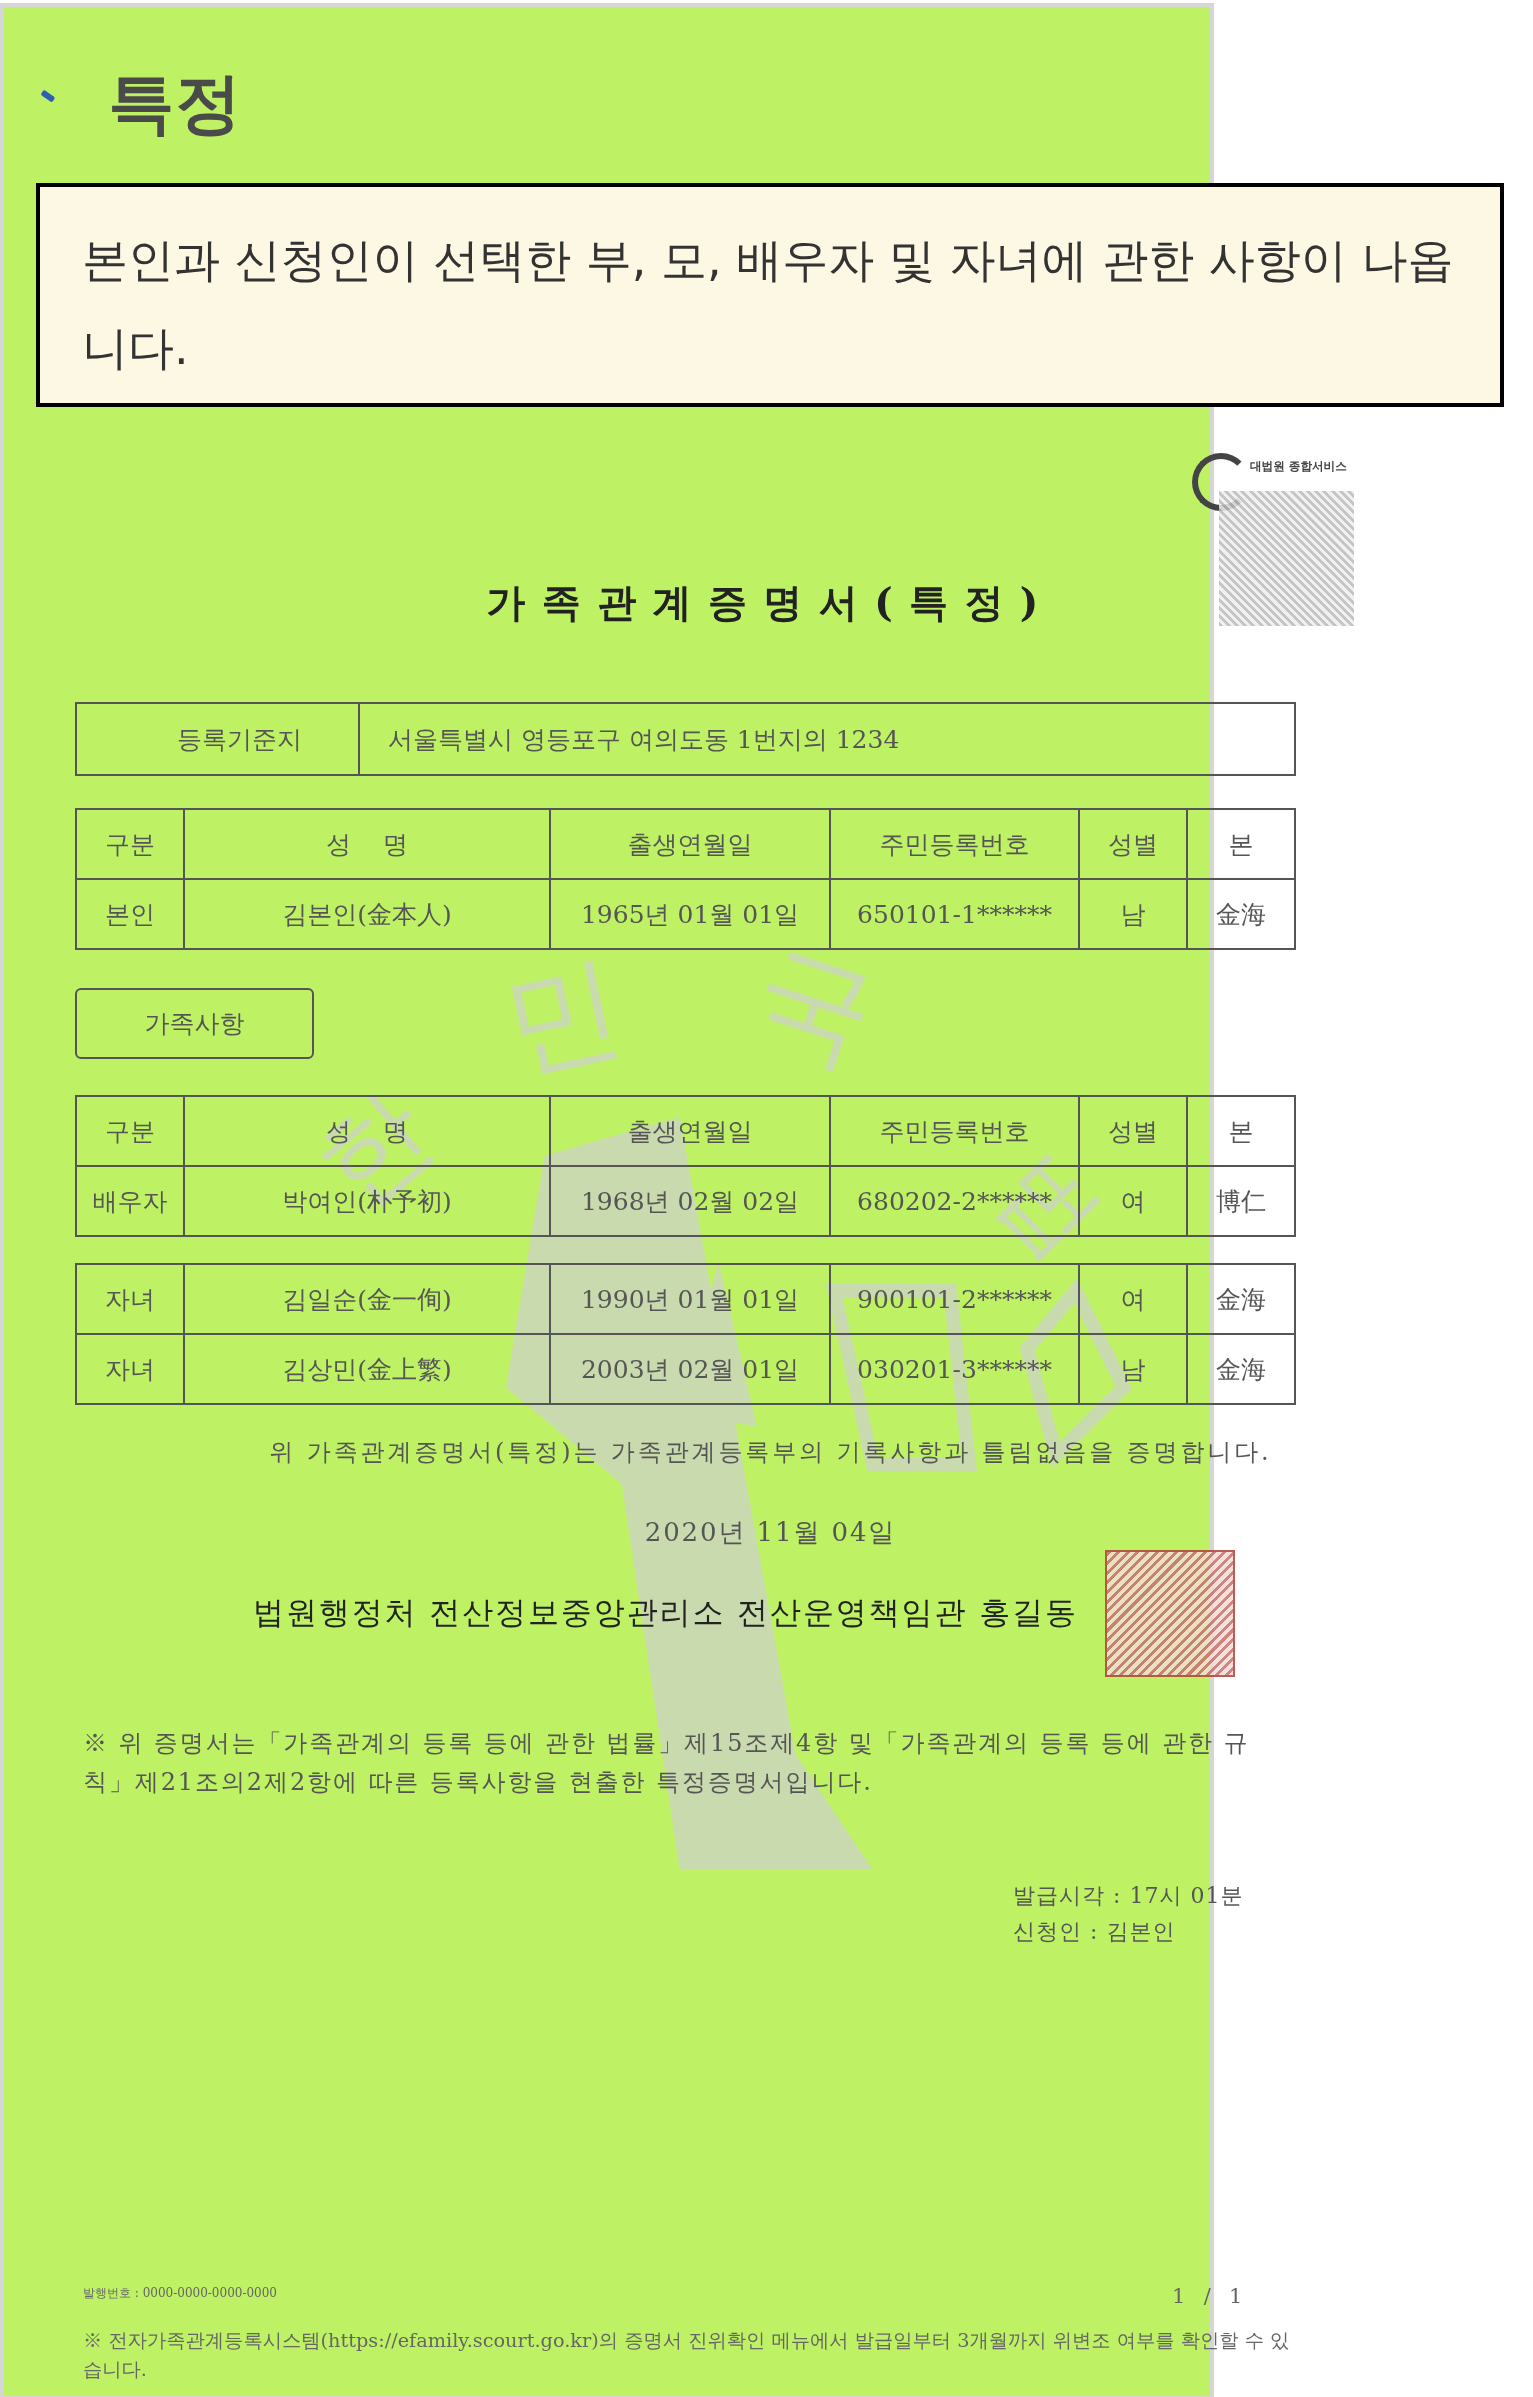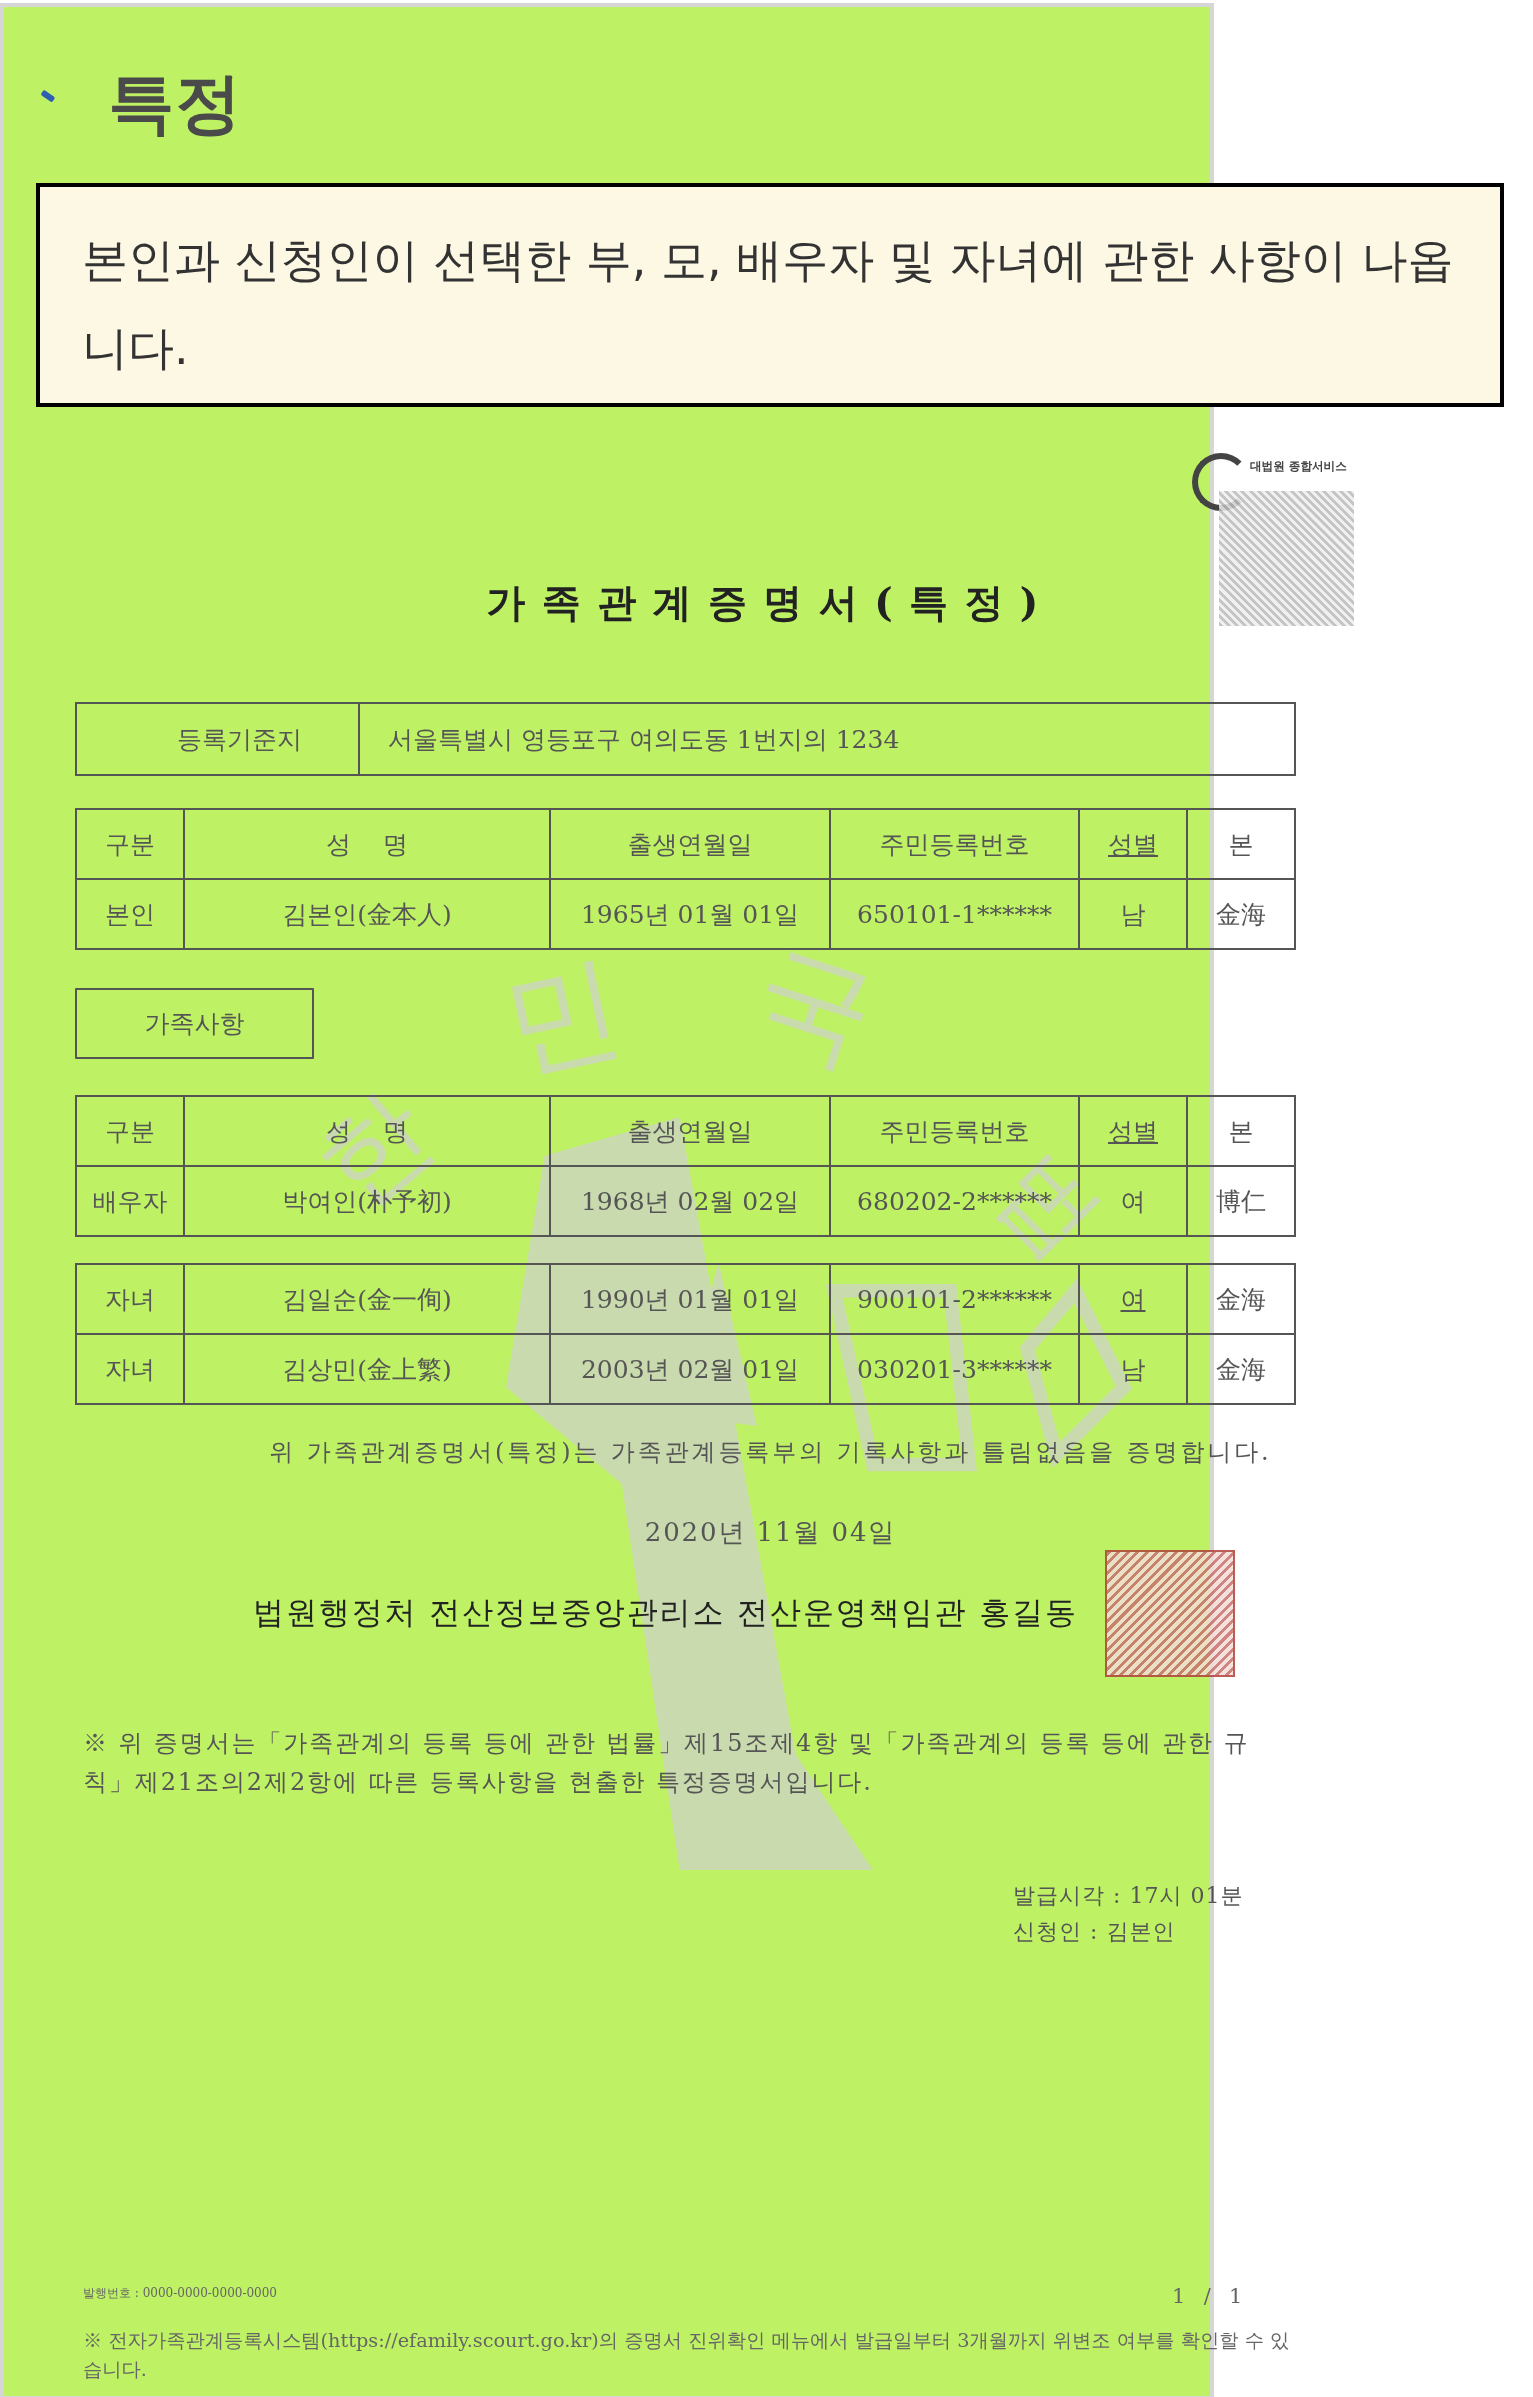--- a/index.html
+++ b/index.html
@@ -40,24 +40,24 @@
   .t-reg { left: 71px; top: 280px; width: 1221px; }
   .t-reg td { height: 70px; }
   .t-reg td.lbl { width: 237px; padding-left: 44px; }
   .t-reg td.val { text-align: left; padding-left: 28px; }
 
   .t-main { left: 71px; width: 1221px; }
   .t-self { top: 386px; }
   .t-fam1 { top: 673px; }
   .t-fam2 { top: 841px; }
   .t-main td { height: 68px; }
-  .c1 { width: 106px; } .c2 { width: 364px; } .c3 { width: 278px; } .c4 { width: 247px; } .c5 { width: 106px; text-decoration: underline; } .c6 { width: 106px; }
+  .c1 { width: 106px; } .c2 { width: 364px; } .c3 { width: 278px; } .c4 { width: 247px; } .c5 { width: 106px; } .c6 { width: 106px; }
 
   .fam-box { position: absolute; left: 71px; top: 566px; width: 239px; height: 71px; border: 2.4px solid #555;
-             box-sizing: border-box; border-radius: 1px; display: flex; align-items: center; justify-content: center; font-size: 25px; color: #555; }
+             box-sizing: border-box; border-radius: 6px; display: flex; align-items: center; justify-content: center; font-size: 25px; color: #555; }
 
   .statement { position: absolute; left: 0; width: 1533px; top: 1014px; text-align: center; font-size: 24px; color: #555; letter-spacing: 2.9px; }
   .issue-date { position: absolute; left: 0; width: 1533px; top: 1093px; text-align: center; font-size: 26px; color: #555; letter-spacing: 1.9px; }
   .issuer { position: absolute; left: 249px; top: 1170px; font-size: 31px; font-weight: normal; color: #222; letter-spacing: 1.9px; }
   .seal { position: absolute; left: 1101px; top: 1128px; width: 130px; height: 127px; border: 2.9px solid #b0403a; box-sizing: border-box;
           background: repeating-linear-gradient(135deg, #c9706a 0 2.9px, #f3dcd9 2.9px 6.8px); opacity: .85; }
 
   .note-law { position: absolute; left: 79px; top: 1302px; width: 1197px; font-size: 24px; line-height: 39px; color: #555; letter-spacing: 1.9px; }
   .meta { position: absolute; left: 1009px; top: 1456px; font-size: 22px; line-height: 36px; color: #555; letter-spacing: 1px; }
 

